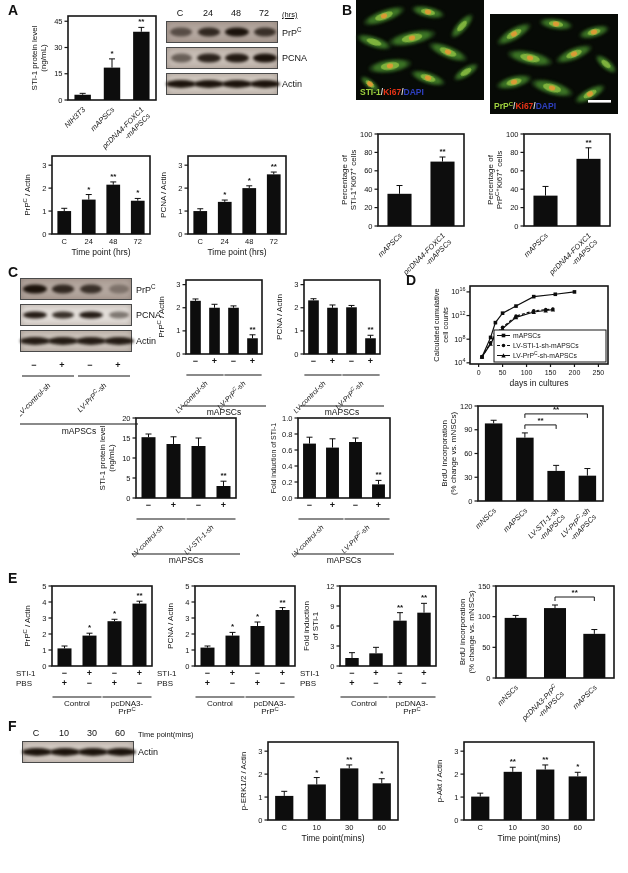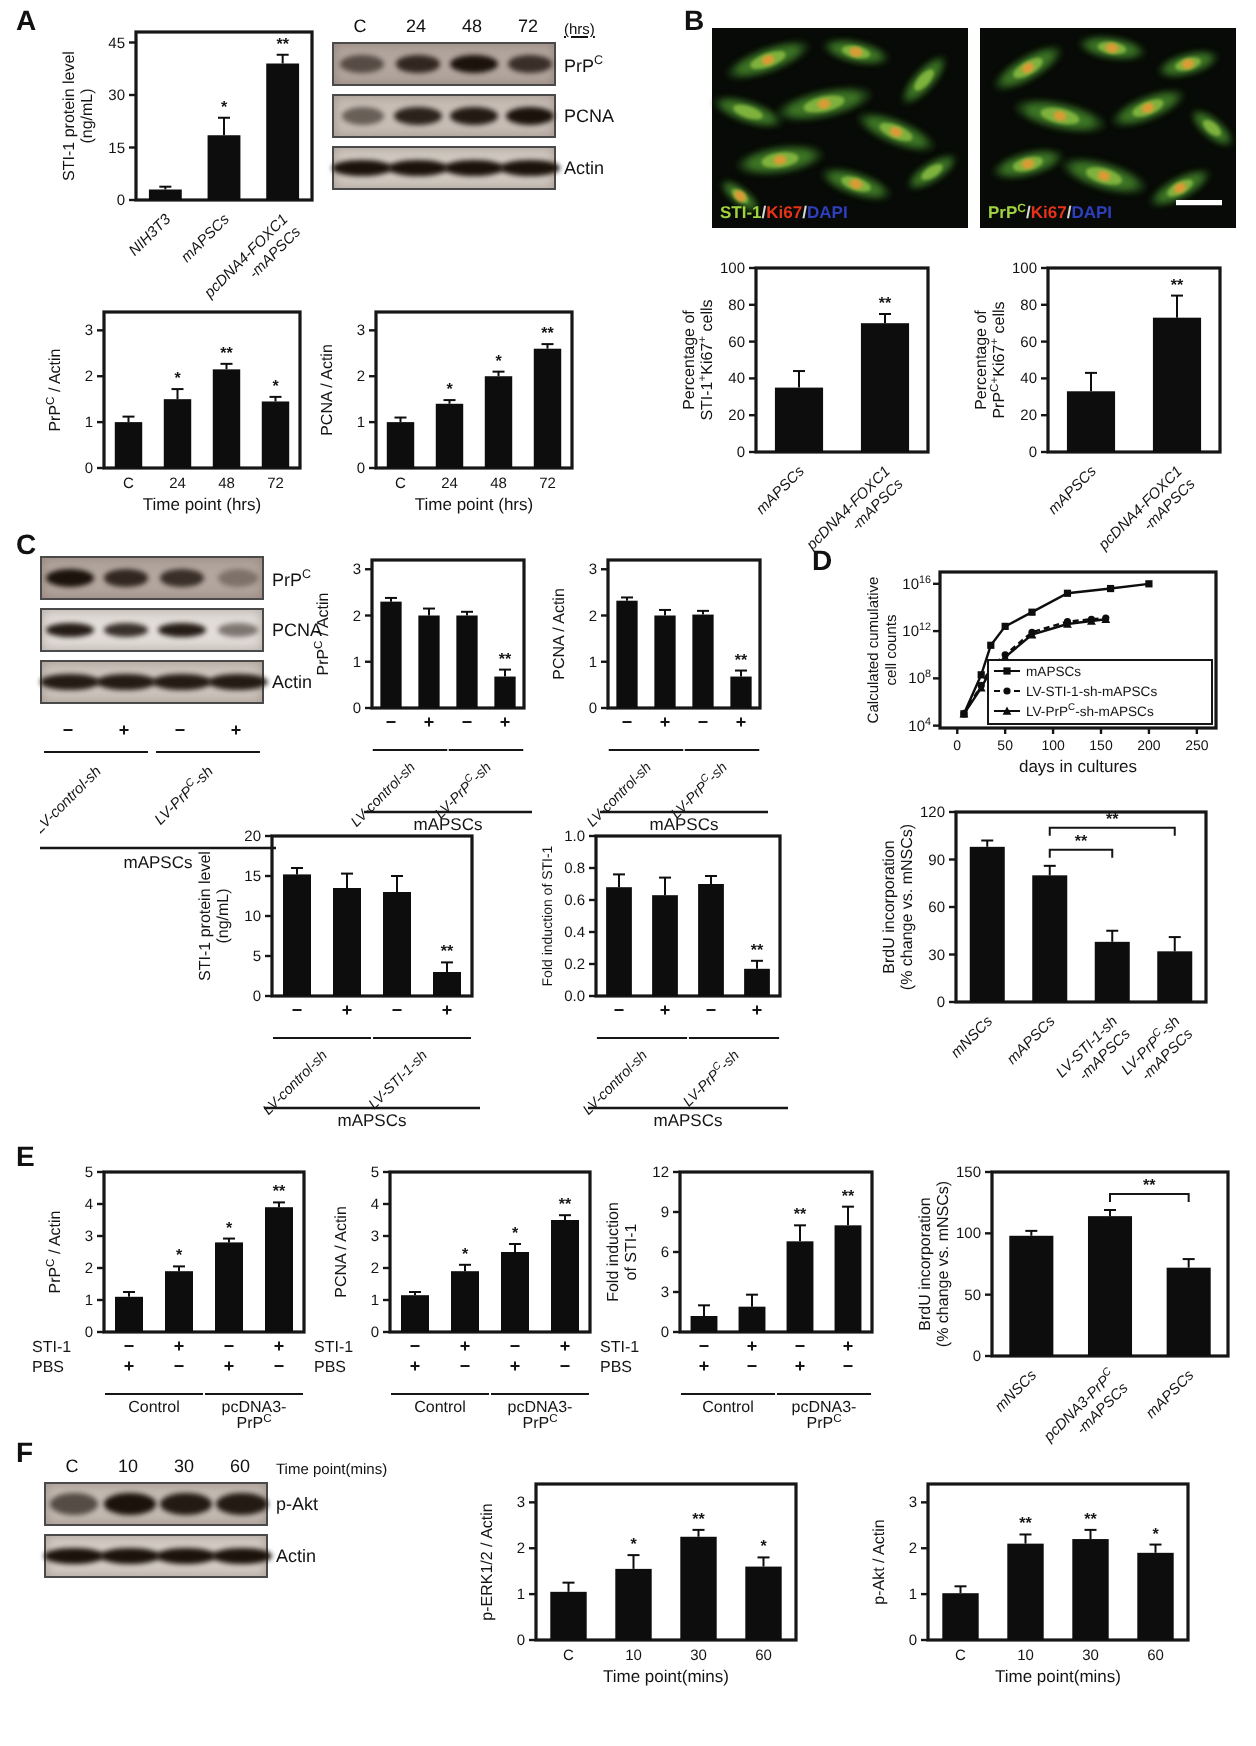--- a/index.html
+++ b/index.html
@@ -159,21 +159,21 @@
         <line x1="128.75" y1="26.05882352941176" x2="134.75" y2="26.05882352941176" stroke="#0d0d0d" stroke-width="1"></line>
         <text x="131.75" y="23.05882352941176" font-size="8" text-anchor="middle" font-weight="bold"><tspan x="131.75">**</tspan></text>
         <text x="58.25" y="98" font-size="7.5" text-anchor="middle"><tspan x="58.25">C</tspan></text>
         <text x="82.75" y="98" font-size="7.5" text-anchor="middle"><tspan x="82.75">24</tspan></text>
         <text x="107.25" y="98" font-size="7.5" text-anchor="middle"><tspan x="107.25">48</tspan></text>
         <text x="131.75" y="98" font-size="7.5" text-anchor="middle"><tspan x="131.75">72</tspan></text>
         <text x="95" y="109" font-size="8.5" text-anchor="middle"><tspan x="95">Time point (hrs)</tspan></text>
       </svg>
     </div>
 
-  <div class="fluor" style="left:356px;top:14px">
+  <div class="fluor" style="left:356px;top:0">
       <svg width="128" height="100" viewBox="0 0 128 100">
         <defs>
           <filter id="bl1" x="-50%" y="-50%" width="200%" height="200%">
             <feGaussianBlur stdDeviation="1.6"></feGaussianBlur>
           </filter>
           <filter id="bs1" x="-50%" y="-50%" width="200%" height="200%">
             <feGaussianBlur stdDeviation="0.7"></feGaussianBlur>
           </filter>
         </defs>
         <rect x="0" y="0" width="128" height="100" fill="#070a06"></rect>
@@ -821,29 +821,20 @@
 
   <div class="blot" style="left:22px;top:728px">
       <div class="blot-header">
         <span style="left: 2px; width: 24px;">C</span>
         <span style="left: 30px; width: 24px;">10</span>
         <span style="left: 58px; width: 24px;">30</span>
         <span style="left: 86px; width: 24px;">60</span>
         <span class="unit" style="left: 116px;">Time point(mins)</span>
       </div>
       <div class="blot-row">
-        <div class="strip" style="background: rgb(196, 186, 178);">
-          <div class="band" style="width: 24.6px; height: 11px; left: 1.7px; opacity: 0.65;"></div>
-          <div class="band" style="width: 26.7px; height: 11px; left: 28.65px; opacity: 1;"></div>
-          <div class="band" style="width: 26.4px; height: 11px; left: 56.8px; opacity: 0.95;"></div>
-          <div class="band" style="width: 26.4px; height: 11px; left: 84.8px; opacity: 0.95;"></div>
-        </div>
-        <div class="strip-label"><span>p-Akt</span></div>
-      </div>
-      <div class="blot-row">
         <div class="strip" style="background: rgb(213, 205, 198);">
           <div class="band" style="width: 30.7px; height: 8px; left: -1.35px; opacity: 1;"></div>
           <div class="band" style="width: 30.7px; height: 8px; left: 26.65px; opacity: 1;"></div>
           <div class="band" style="width: 30.7px; height: 8px; left: 54.65px; opacity: 1;"></div>
           <div class="band" style="width: 30.7px; height: 8px; left: 82.65px; opacity: 1;"></div>
         </div>
         <div class="strip-label"><span>Actin</span></div>
       </div>
     </div>
   <div class="chart" style="left:218px;top:734px">

